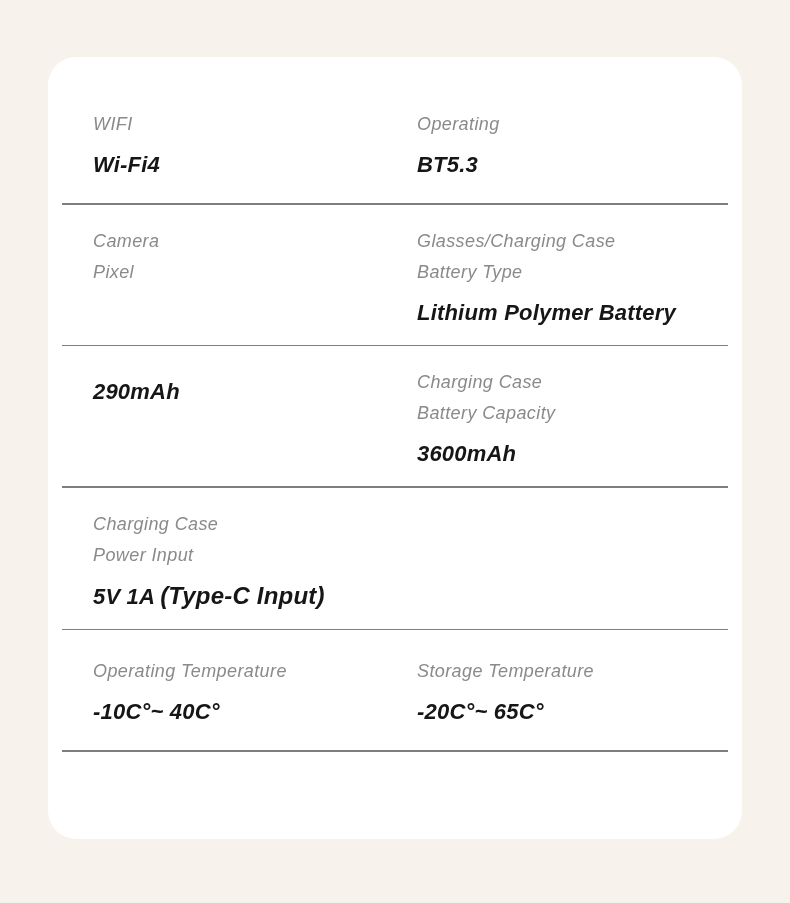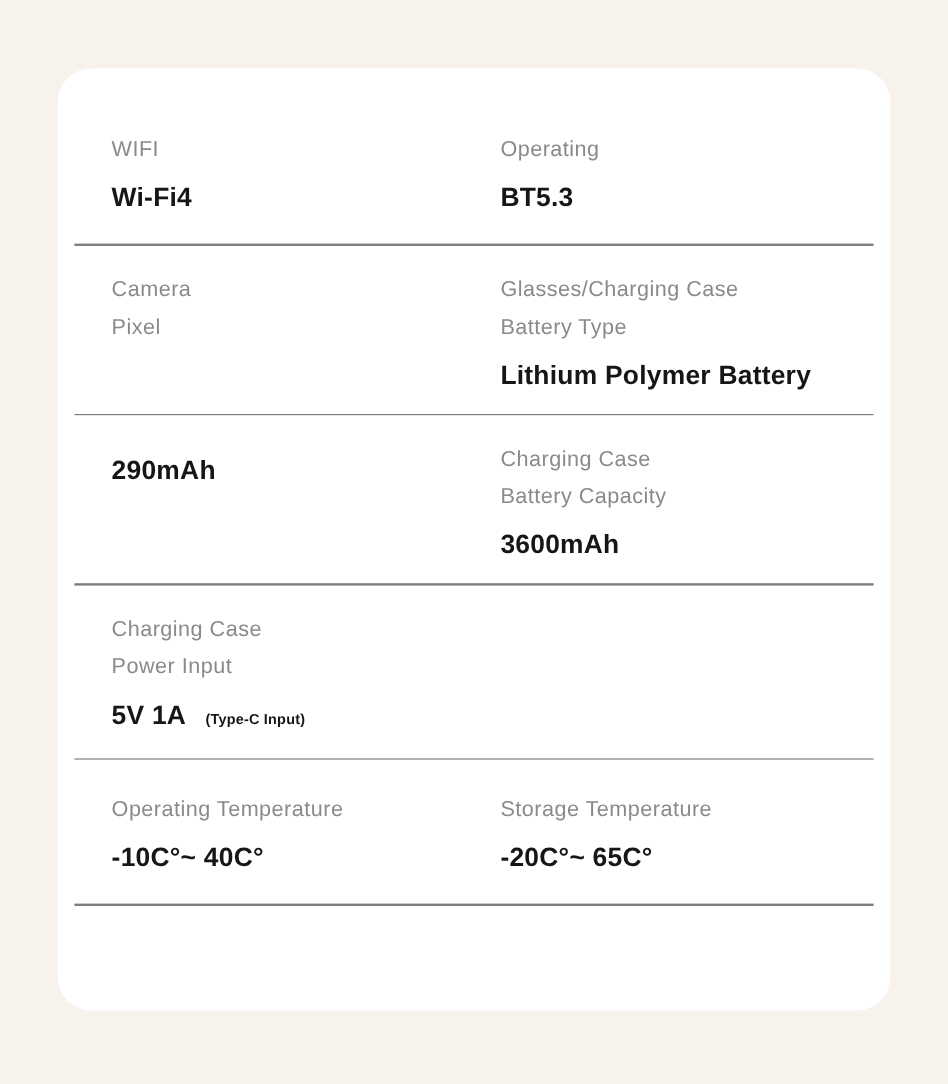--- a/index.html
+++ b/index.html
@@ -22,20 +22,21 @@
     margin: 57px 0 0 48px;
     background: var(--card-bg);
     border-radius: 28px;
     padding-top: 26px;
     padding-bottom: 87px;
   }
   .spec-row {
     display: grid;
     grid-template-columns: 324px 1fr;
     padding: 21px 45px 20px 45px;
+    font-style: italic;
   }
   .spec-row.single {
     padding-top: 26px;
     padding-bottom: 26px;
   }
   .spec-label {
     font-size: 18px;
     line-height: 31px;
     letter-spacing: 0.4px;
     color: var(--label);
@@ -44,22 +45,22 @@
   }
   .spec-value-line {
     margin-top: 12px;
     font-size: 22px;
     line-height: 25px;
     font-weight: 700;
     letter-spacing: 0.2px;
     color: var(--value);
   }
   .spec-value-note {
-    font-size: 12px;
-    margin-left: 16px;
+    font-size: 24px;
+    margin-left: 5px;
   }
   .spec-value-note:empty { display: none; }
   .divider {
     height: 1.5px;
     background: var(--divider);
     margin: 0 14px;
   }
 </style>
 </head>
 <body>

